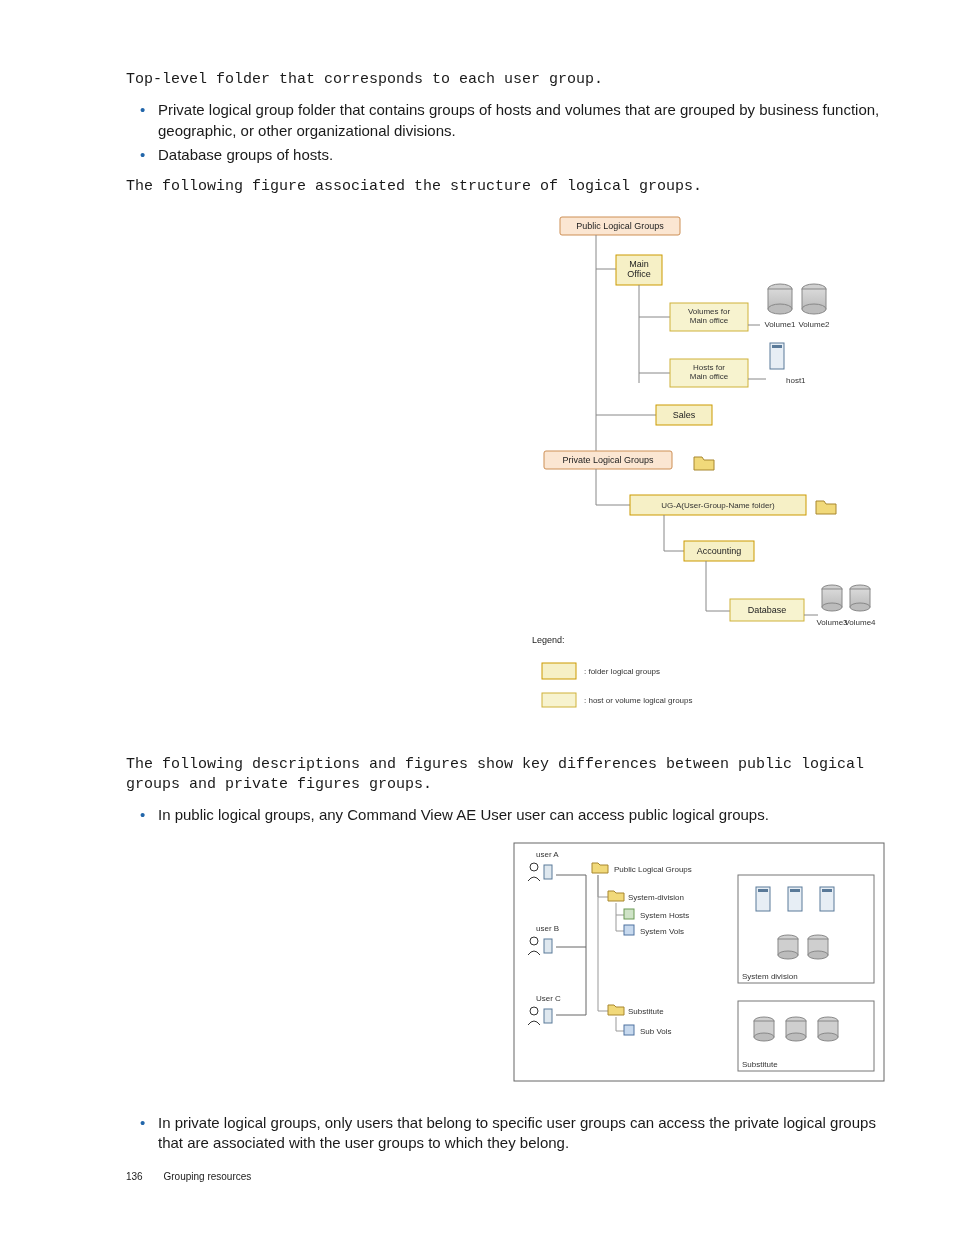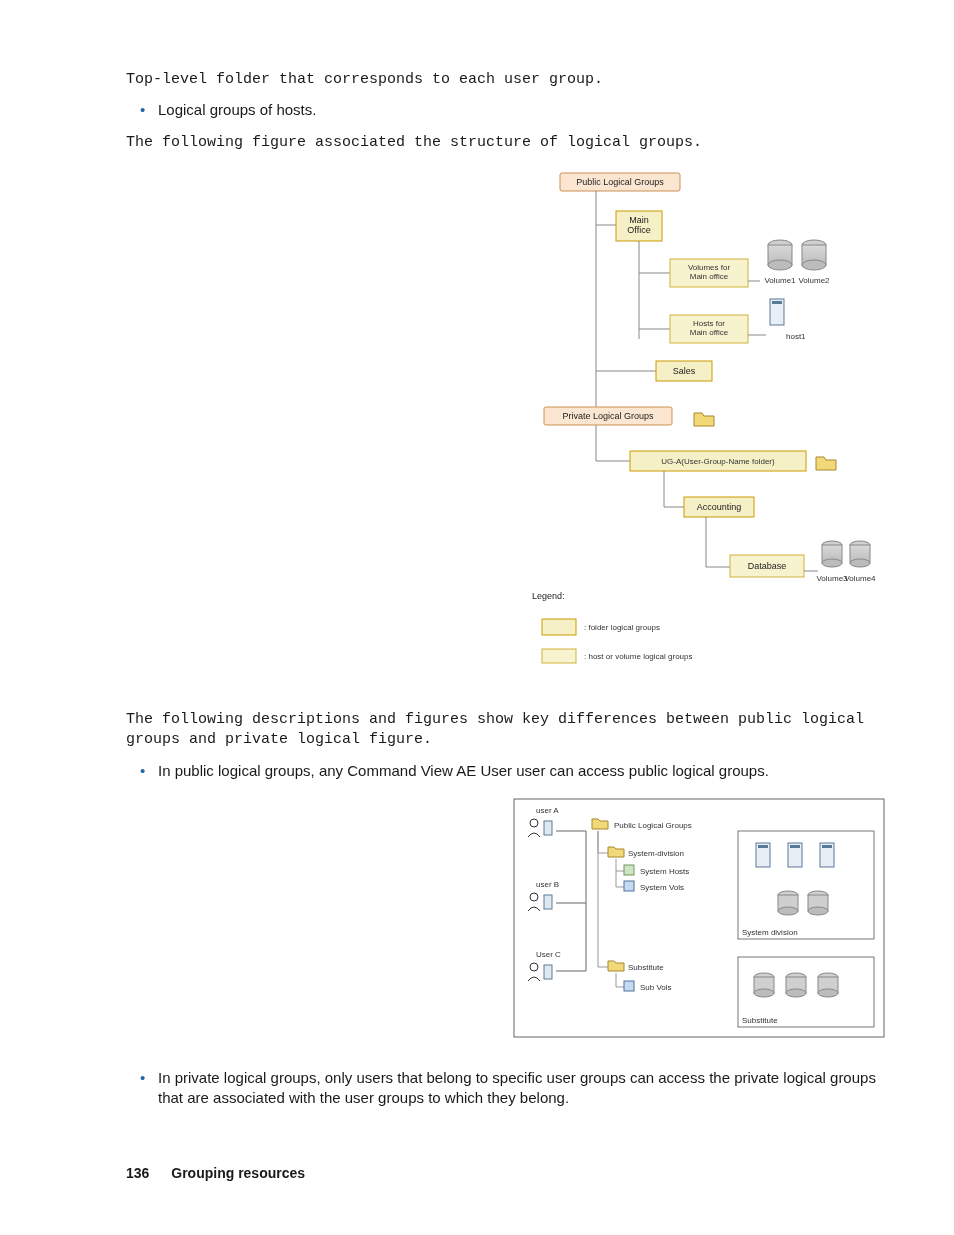--- a/index.html
+++ b/index.html
@@ -32,38 +32,38 @@
   }
   .fig {
     border: 0;
     margin: 14px 0 18px 0;
     text-align: right;
   }
   .footer {
     position: absolute;
     left: 126px;
     bottom: 52px;
-    font-size: 14px;
-    font-weight: bold;
+    font-size: 10px;
   }
   .footer .pnum { margin-right: 18px; }
   .diag-label {
     font-family: Arial, Helvetica, sans-serif;
     font-size: 9px;
     fill: #222;
   }
   .diag-label-sm { font-size: 8px; fill:#333; }
 </style>
 </head>
 <body>
 
 <p class="body-p">Top-level folder that corresponds to each user group.</p>
 
 <ul class="bullets">
-  <li>Logical groups of hosts.</li>
+  <li>Private logical group folder that contains groups of hosts and volumes that are grouped by business function, geographic, or other organizational divisions.</li>
+  <li>Database groups of hosts.</li>
 </ul>
 
 <p class="body-p">The following figure associated the structure of logical groups.</p>
 
 <div class="fig">
 <svg width="370" height="520" viewBox="0 0 370 520">
   <defs>
     <linearGradient id="cyl" x1="0" x2="0" y1="0" y2="1">
       <stop offset="0" stop-color="#d9d9d9"></stop>
           <stop offset="1" stop-color="#bcbcbc"></stop>
@@ -152,21 +152,21 @@
   <text x="336" y="414" text-anchor="middle" class="diag-label-sm">Volume4</text>
 
   <text x="8" y="432" class="diag-label">Legend:</text>
   <rect x="18" y="452" width="34" height="16" fill="#f6f0c6" stroke="#cc9a00"></rect>
   <text x="60" y="463" class="diag-label-sm">: folder logical groups</text>
   <rect x="18" y="482" width="34" height="14" fill="#f7f3cf" stroke="#cfb23a"></rect>
   <text x="60" y="492" class="diag-label-sm">: host or volume logical groups</text>
 </svg>
 </div>
 
-<p class="body-p">The following descriptions and figures show key differences between public logical groups and private logical figure.</p>
+<p class="body-p">The following descriptions and figures show key differences between public logical groups and private figures groups.</p>
 
 <ul class="bullets">
   <li>In public logical groups, any Command View AE User user can access public logical groups.</li>
 </ul>
 
 <div class="fig">
 <svg width="400" height="250" viewBox="0 0 400 250">
   <rect x="20" y="4" width="370" height="238" fill="none" stroke="#666"></rect>
 
   <text x="42" y="18" class="diag-label-sm">user A</text>

